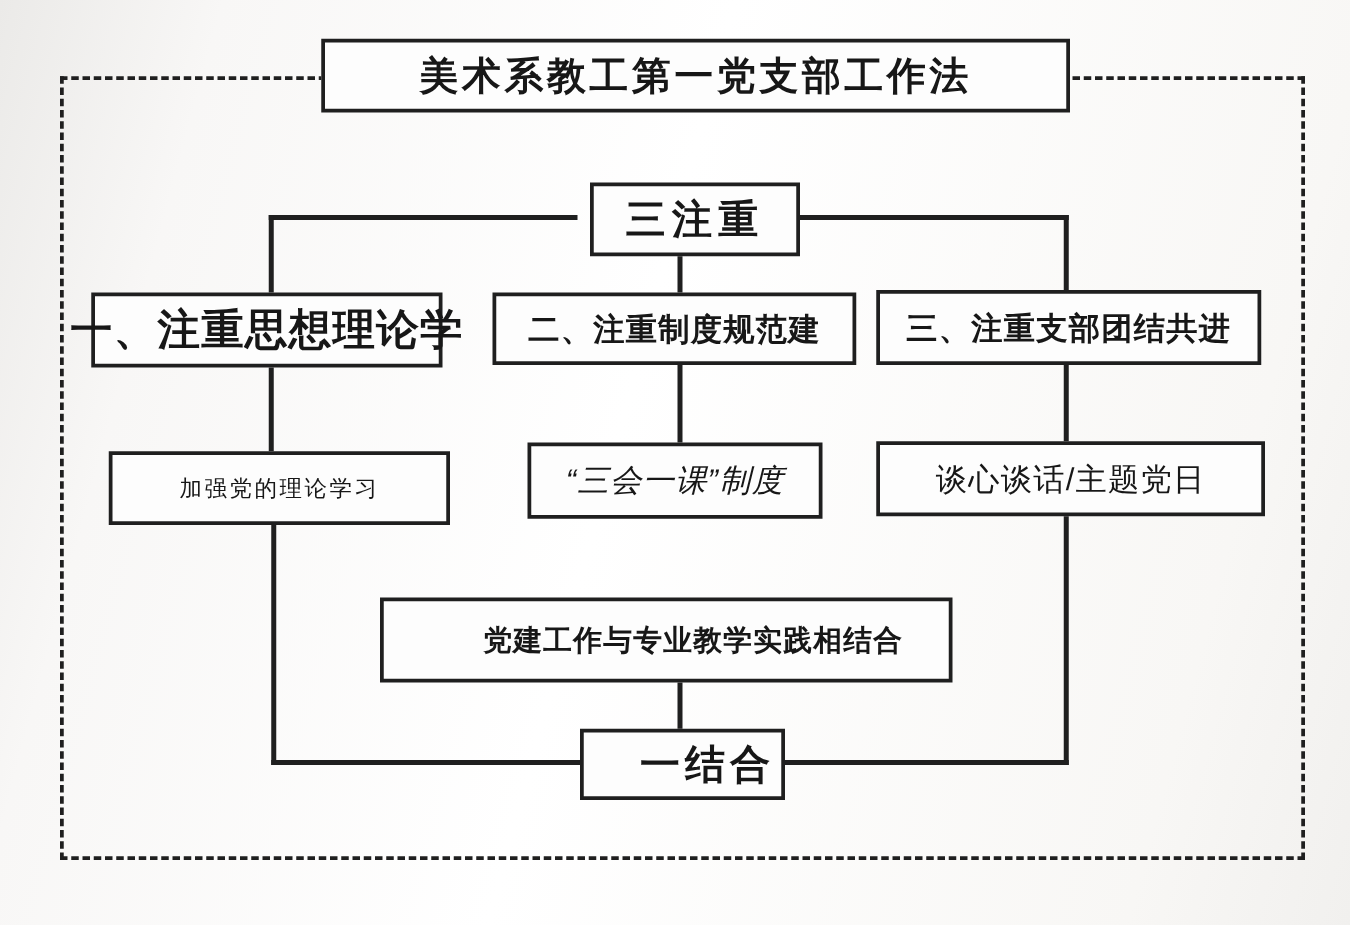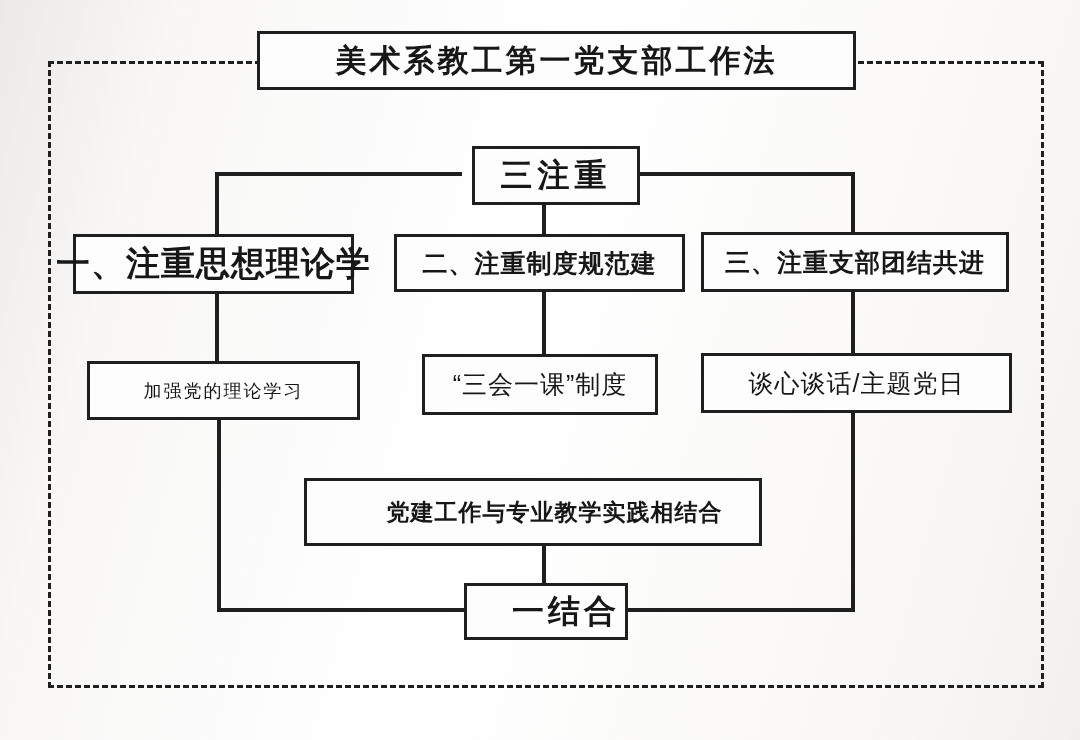--- a/index.html
+++ b/index.html
@@ -20,21 +20,21 @@
     color:#171717;white-space:nowrap;
   }
   .line{position:absolute;background:#1f1f1f;}
 
   .title-box{left:257px;top:31px;width:599px;height:59px;font-size:31px;font-weight:bold;letter-spacing:3px;}
   .top-node{left:460px;top:146px;width:168px;height:59px;font-size:32px;font-weight:bold;letter-spacing:5px;margin-left:12px;}
   .b1h{left:73px;top:234px;width:281px;height:60px;font-size:34px;font-weight:bold;letter-spacing:1px;}
   .b2h{left:394px;top:234px;width:291px;height:58px;font-size:25px;font-weight:bold;letter-spacing:1px;}
   .b3h{left:701px;top:232px;width:308px;height:60px;font-size:25px;font-weight:bold;letter-spacing:1px;}
   .b1d{left:87px;top:361px;width:273px;height:59px;font-size:18px;letter-spacing:2px;}
-  .b2d{left:422px;top:354px;width:236px;height:61px;font-size:25px;letter-spacing:1px;}
+  .b2d{left:422px;top:354px;width:236px;height:61px;font-size:25px;letter-spacing:1px;font-style:italic;}
   .b3d{left:701px;top:353px;width:311px;height:60px;font-size:25px;letter-spacing:1px;}
   .integration-box{left:304px;top:478px;width:458px;height:68px;font-size:23px;font-weight:bold;letter-spacing:1px;padding-left:43px;}
   .bottom-node{left:464px;top:583px;width:164px;height:57px;font-size:32px;font-weight:bold;letter-spacing:4px;padding-left:40px;}
 
   .l-h-left-top{left:215px;top:172px;width:247px;height:4px;}
   .l-h-right-top{left:626px;top:172px;width:229px;height:4px;}
   .l-v-left-top{left:215px;top:172px;width:4px;height:64px;}
   .l-v-right-top{left:851px;top:172px;width:4px;height:62px;}
   .l-v-mid-top{left:542px;top:202px;width:4px;height:34px;}
   .l-v-left-mid{left:215px;top:292px;width:4px;height:71px;}

